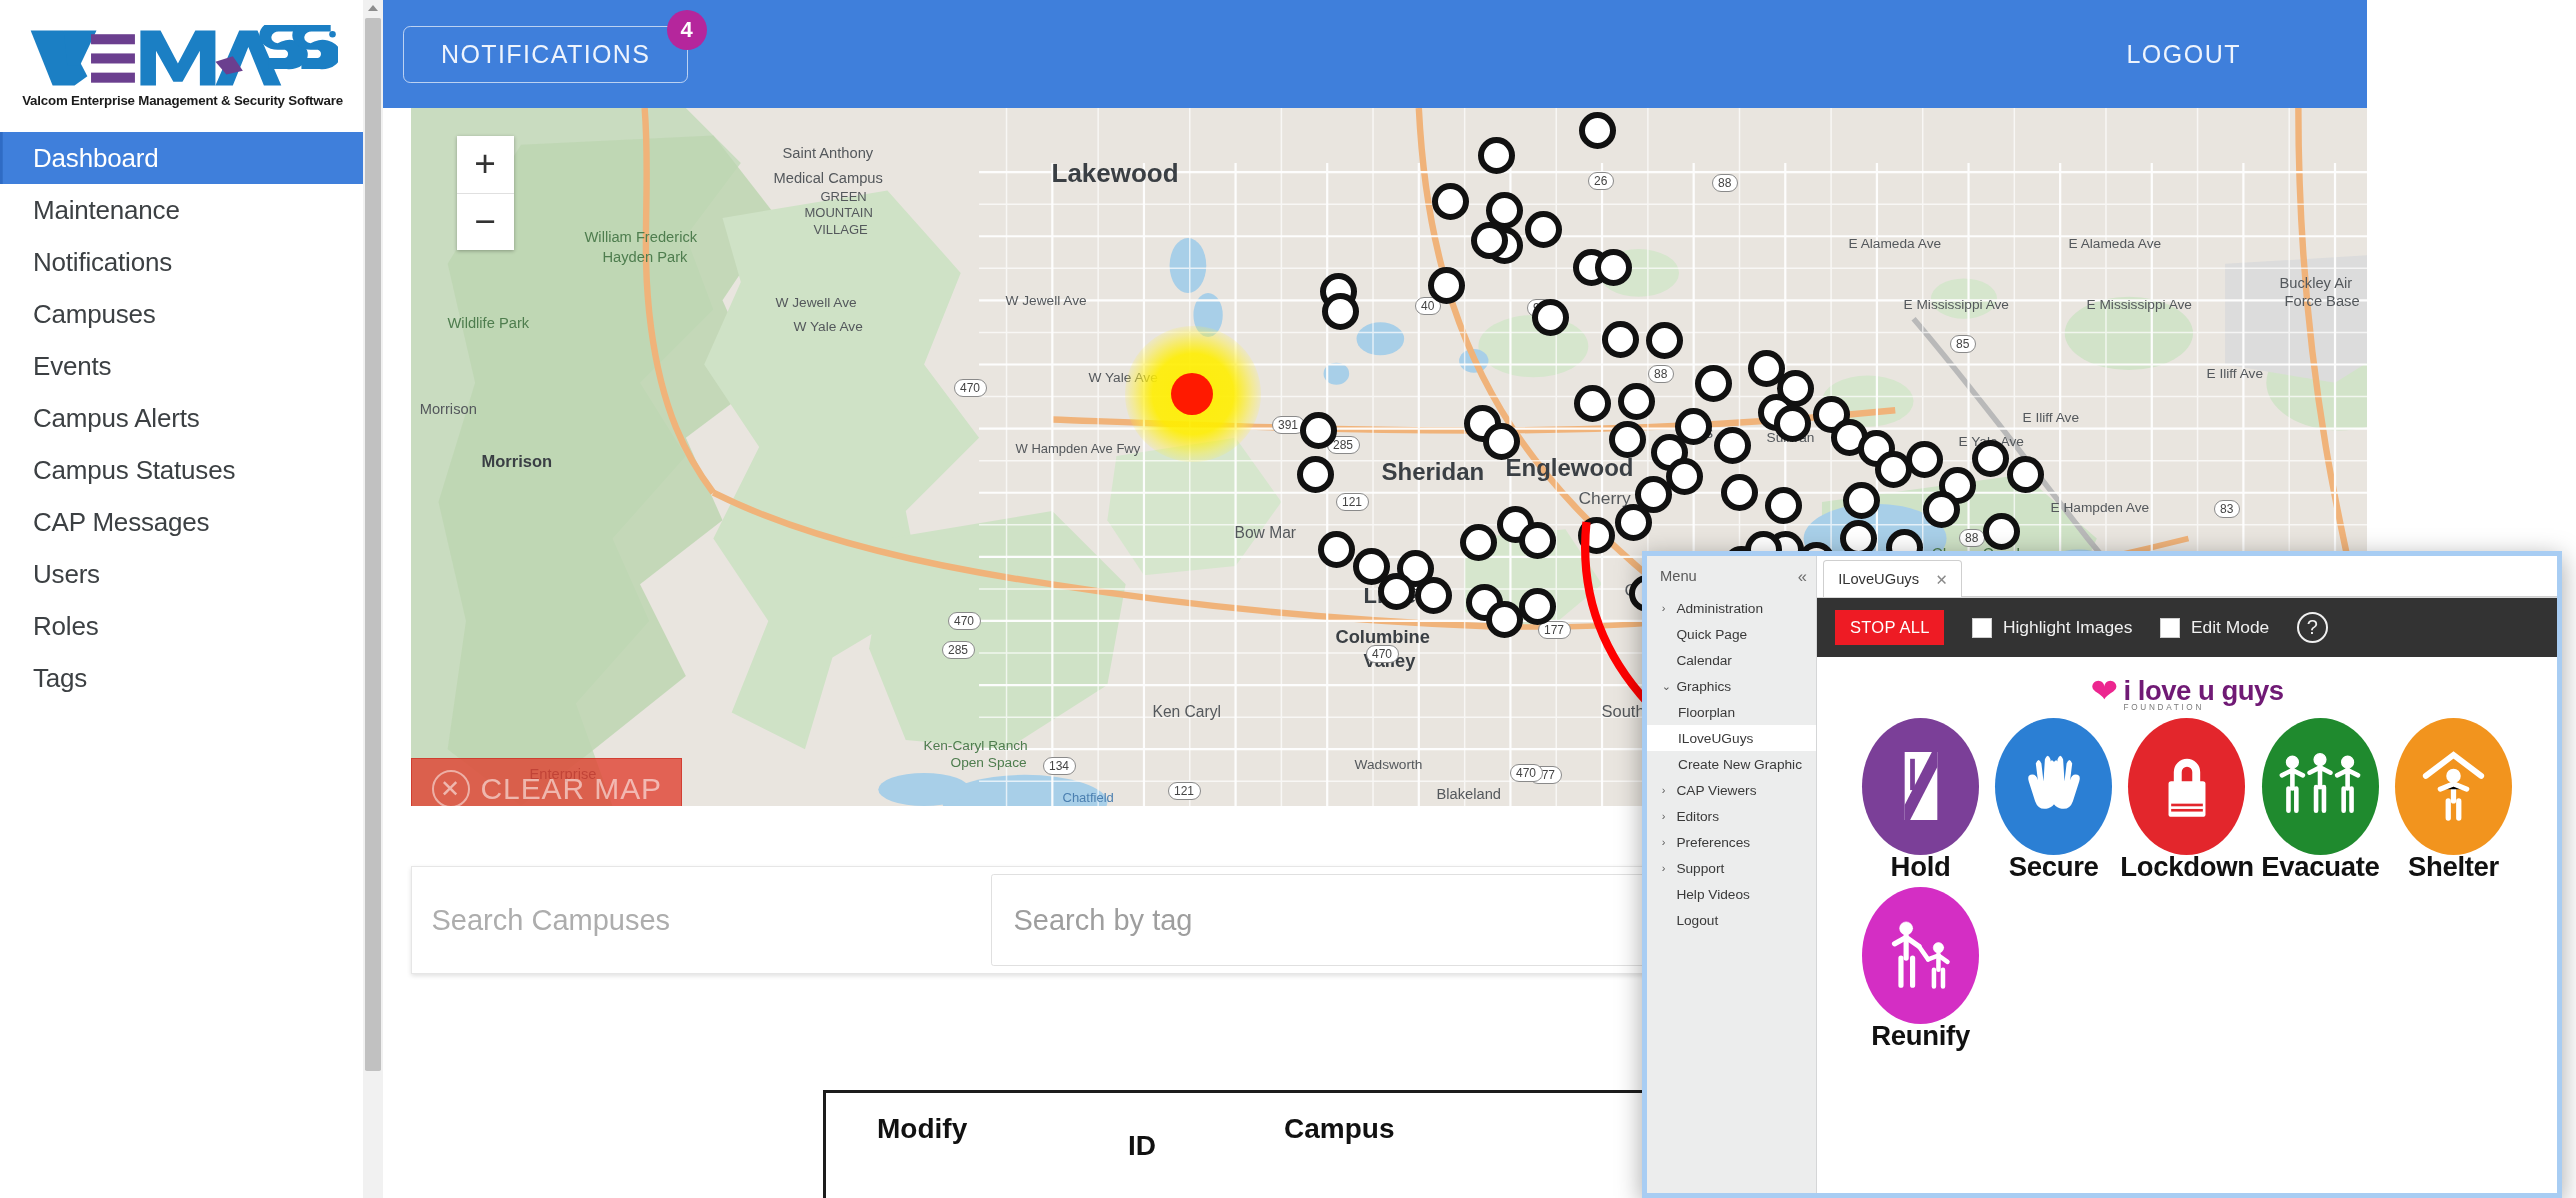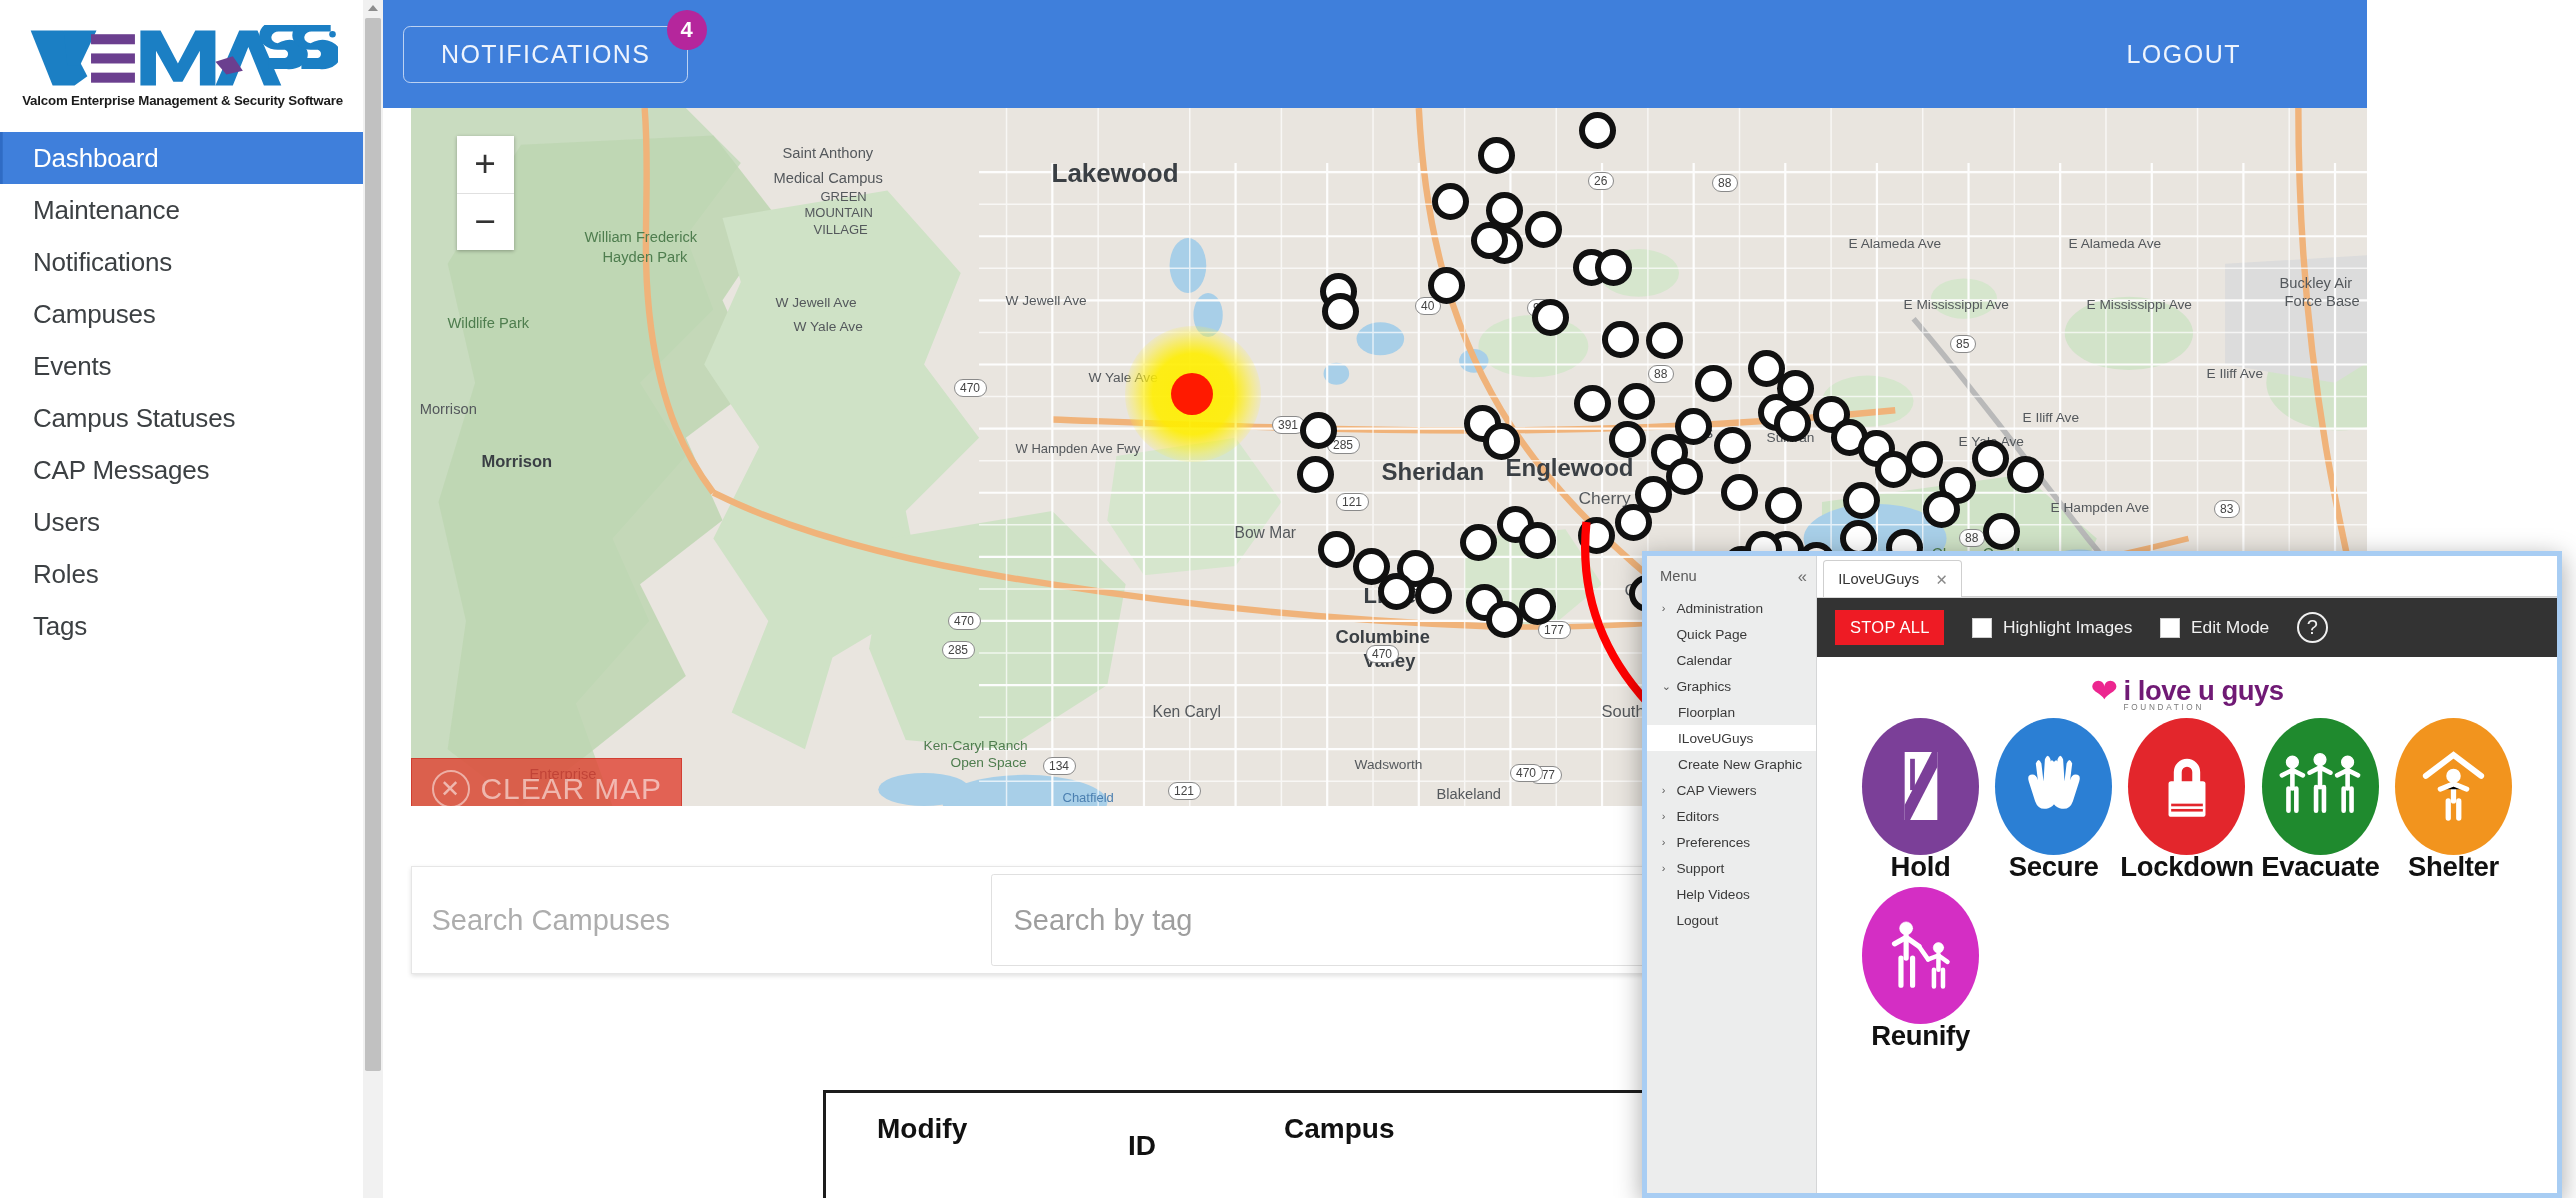--- a/index.html
+++ b/index.html
@@ -370,20 +370,23 @@
           <span>Maintenance</span>
         </div>
         <div class="nav-item">
           <span>Notifications</span>
         </div>
         <div class="nav-item">
           <span>Campuses</span>
         </div>
         <div class="nav-item">
           <span>Events</span>
+        </div>
+        <div class="nav-item">
+          <span>Campus Alerts</span>
         </div>
         <div class="nav-item">
           <span>Campus Statuses</span>
         </div>
         <div class="nav-item">
           <span>CAP Messages</span>
         </div>
         <div class="nav-item">
           <span>Users</span>
         </div>

